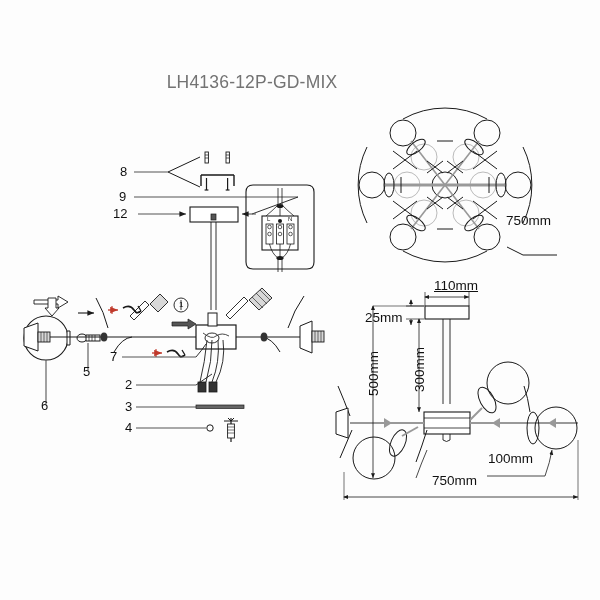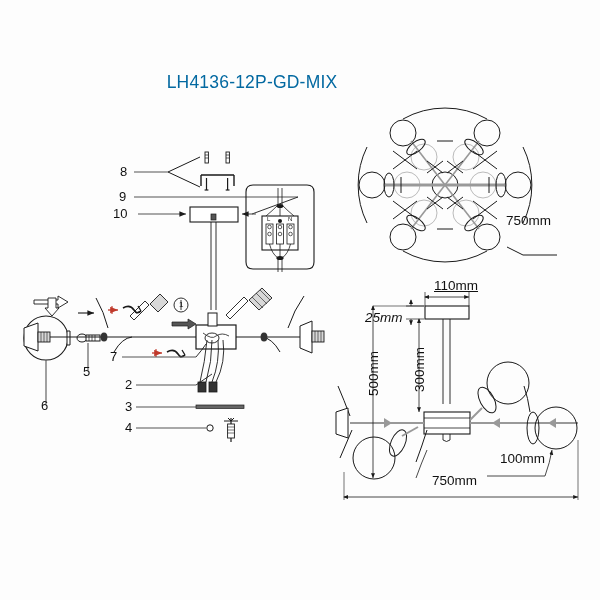--- a/index.html
+++ b/index.html
@@ -24,21 +24,21 @@
     top: 0;
   }
   .ttl {
     position: absolute;
     left: 0;
     top: 72px;
     width: 504px;
     text-align: center;
     font-size: 17.5px;
     letter-spacing: 0.2px;
-    color: #0369a1;
+    color: #737373;
     font-family: "Liberation Sans", sans-serif;
   }
   .dimtxt {
     position: absolute;
     font-size: 13.5px;
     color: #111;
     white-space: nowrap;
     font-family: "Liberation Sans", sans-serif;
   }
   .dimtxt.vert {
@@ -418,40 +418,40 @@
       <path d="M427,450 Q421,464 416,478" stroke="#1a1a1a" stroke-width="0.8" fill="none"></path>
 
       <line x1="344" y1="497" x2="578" y2="497" stroke="#1a1a1a" stroke-width="0.8" marker-start="url(#arb)" marker-end="url(#ar)"></line>
       <line x1="344" y1="472" x2="344" y2="500" stroke="#1a1a1a" stroke-width="0.6"></line>
       <line x1="578" y1="440" x2="578" y2="500" stroke="#1a1a1a" stroke-width="0.6"></line>
     </g>
   </svg>
 
   <div class="callout" style="left:120px;top:164px;">8</div>
   <div class="callout" style="left:119px;top:189px;">9</div>
-  <div class="callout" style="left:113px;top:206px;">10</div>
+  <div class="callout" style="left:113px;top:206px;">12</div>
   <div class="callout" style="left:110px;top:349px;">7</div>
   <div class="callout" style="left:41px;top:398px;">6</div>
   <div class="callout" style="left:83px;top:364px;">5</div>
   <div class="callout" style="left:125px;top:377px;">2</div>
   <div class="callout" style="left:125px;top:399px;">3</div>
   <div class="callout" style="left:125px;top:420px;">4</div>
 
   <div class="circnum" style="left:179px;top:300px;">1</div>
 
   <div class="termlbl" style="left:267px;top:216px;">L</div>
   <div class="termlbl" style="left:288px;top:216px;">N</div>
 
   <div class="dimtxt" style="left:506px;top:213px;">750mm</div>
 
   <div class="dimtxt" style="left:434px;top:278px;text-decoration:underline;">110mm</div>
 
-  <div class="dimtxt" style="left:365px;top:310px;font-style:italic;">25mm</div>
+  <div class="dimtxt" style="left:365px;top:310px;">25mm</div>
 
   <div class="dimtxt vert" style="left:366px;top:396px;">500mm</div>
 
   <div class="dimtxt vert" style="left:412px;top:392px;">300mm</div>
 
-  <div class="dimtxt" style="left:500px;top:451px;">100mm</div>
+  <div class="dimtxt" style="left:488px;top:451px;">100mm</div>
 
   <div class="dimtxt" style="left:432px;top:473px;">750mm</div>
 
 </div>
 
 </body></html>

